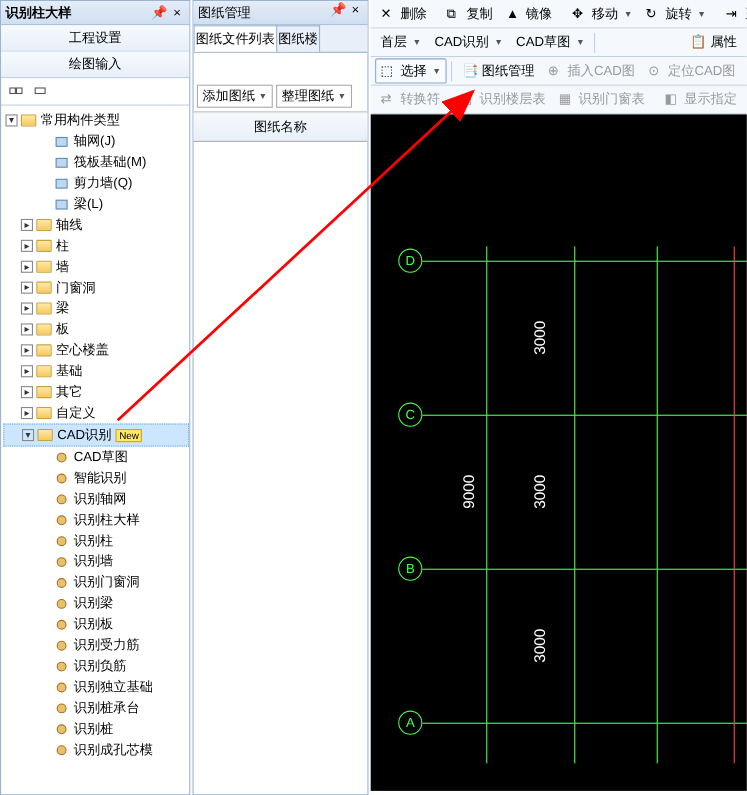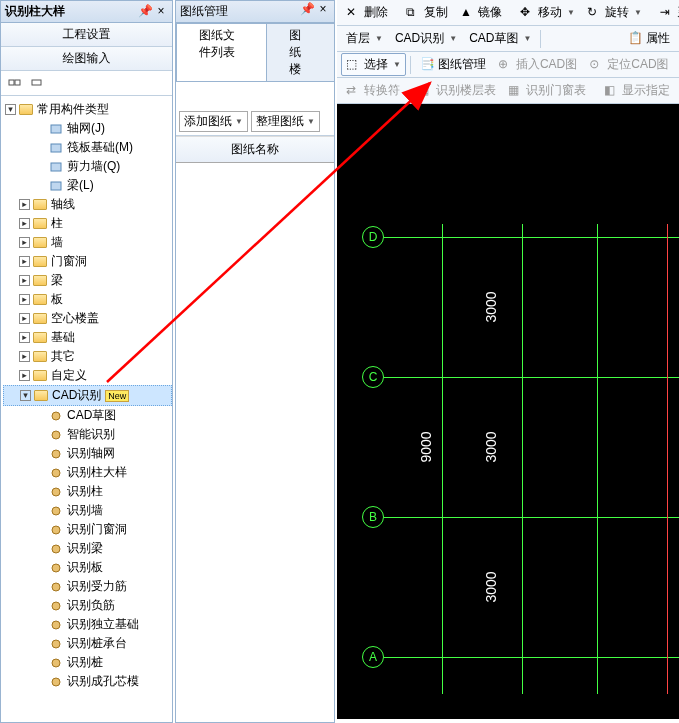--- a/index.html
+++ b/index.html
@@ -22,21 +22,21 @@
 .tree-node.sel { background: #cde6ff; border: 1px dotted #6aa6e0; }
 .lvl0 { padding-left: 2px; }
 .lvl1 { padding-left: 16px; }
 .lvl2 { padding-left: 32px; }
 
 .draw-panel { position: absolute; left: 175px; top: 0; width: 160px; height: 723px; border: 1px solid #99b4d1; }
 .draw-title { background: linear-gradient(#e4ecf7,#d0dff0); padding: 2px 4px; display: flex; justify-content: space-between; border-bottom: 1px solid #99b4d1; }
 .draw-title .ctrls { display: flex; gap: 2px; }
 .draw-title .ctrls div { width: 14px; height: 14px; text-align: center; line-height: 12px; }
 .tabs { display: flex; border-bottom: 1px solid #99b4d1; background: #e8eff8; }
-.tab { padding: 3px 22px; border: 1px solid #99b4d1; border-bottom: none; margin-right: -1px; background: #fff; cursor: pointer; }
+.tab { padding: 3px 1px; border: 1px solid #99b4d1; border-bottom: none; margin-right: -1px; background: #fff; cursor: pointer; }
 .tab.inact { background: #e8eff8; }
 .draw-bar { padding: 3px; display: flex; gap: 3px; border-bottom: 1px solid #c0d0e0; }
 .draw-bar .dd { border: 1px solid #aaa; padding: 1px 4px; background: #fff; display: flex; align-items: center; gap: 3px; margin-top: 26px; }
 .draw-bar .dd .arr { font-size: 8px; color: #555; }
 .grid-header { background: linear-gradient(#f7fafd,#e8eff8); padding: 4px 0; text-align: center; border-bottom: 1px solid #aaa; border-top: 1px solid #ddd; }
 
 .main { position: absolute; left: 337px; top: 0; width: 342px; height: 723px; }
 .toolbar-row { display: flex; align-items: center; padding: 2px 4px; gap: 2px; border-bottom: 1px solid #c0d0e0; background: #f5f8fc; height: 26px; white-space: nowrap; overflow: hidden; }
 .tb-btn { display: flex; align-items: center; gap: 3px; padding: 2px 4px; border: 1px solid transparent; cursor: pointer; }
 .tb-btn.boxed { border: 1px solid #8aa8cc; background: #f8fbff; border-radius: 2px; }

